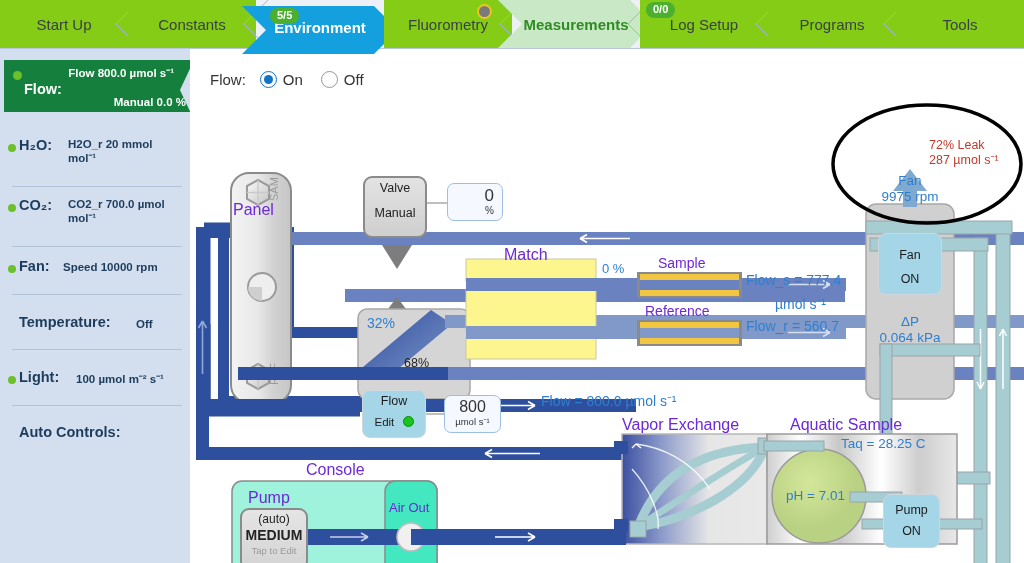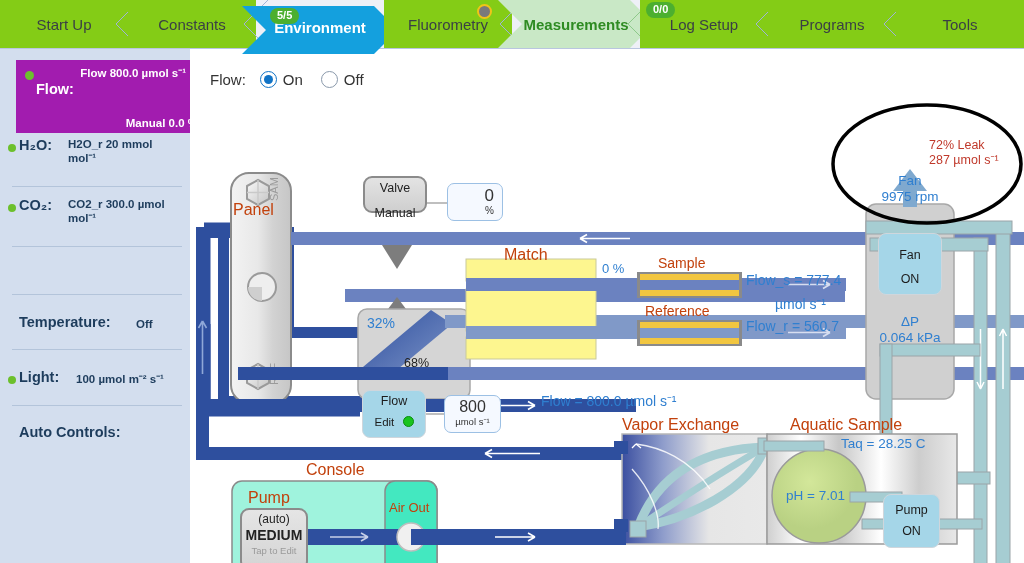--- a/index.html
+++ b/index.html
@@ -68,22 +68,22 @@
     width:15px; height:15px; border-radius:50%;
     background:#7a7a7a; border:2px solid #f0c419;
   }
 
   
   #sidebar {
     position:absolute; left:0; top:49px; width:190px; height:514px;
     background:#d3deee;
   }
   .flowhdr {
-    position:absolute; left:16px; top:11px; width:190px; height:73px;
-    background:#a21caf; color:#fff;
+    position:absolute; left:4px; top:11px; width:190px; height:52px;
+    background:#15803d; color:#fff;
   }
   .flowhdr .notch {
     position:absolute; right:0; top:0; width:14px; height:60px;
     background:#d3deee;
     clip-path: polygon(100% 0, 100% 100%, 0 50%);
   }
   .flowhdr .grn { position:absolute; left:9px; top:11px; width:9px; height:9px;
     border-radius:50%; background:#6cc02c; }
   .flowhdr .l1 { position:absolute; right:20px; top:5px; font-size:11.5px; font-weight:bold; }
   .flowhdr .l2 { position:absolute; left:20px; top:21px; font-size:14.5px; font-weight:bold; }
@@ -104,21 +104,21 @@
     position:absolute; font-size:11.5px; font-weight:bold; color:#1d3c5c; line-height:14px;
   }
   .sdiv { position:absolute; left:12px; width:170px; height:1px; background:#b3c4da; }
 
   
   #main {
     position:absolute; left:190px; top:49px; width:834px; height:514px;
     background:#ffffff;
   }
 
-  .ttl { position:absolute; color:#c2410c; font-size:15px; }
+  .ttl { position:absolute; color:#6d28d9; font-size:15px; }
   .blu { color:#2f7fd0; }
   .bluval { color:#2f7fd0; font-size:14px; font-weight:normal; }
 
   
   #flowrow { position:absolute; left:20px; top:22px; display:flex; align-items:center; gap:0; }
   #flowrow .lbl { font-size:15px; color:#333; margin-right:14px; }
   .radio { width:17px; height:17px; border-radius:50%; border:1.6px solid #8a99ab; background:#fff;
            display:inline-block; position:relative; }
   .radio.on { border-color:#1073c6; }
   .radio.on::after { content:""; position:absolute; left:3px; top:3px; width:9px; height:9px;
@@ -197,25 +197,30 @@
     <span class="dot"></span>
     <span class="nm">H₂O:</span>
     <span class="vl" style="left:68px; top:0px;">H2O_r 20 mmol</span>
     <span class="vl" style="left:68px; top:14px;">mol⁻¹</span>
   </div>
   <div class="sdiv" style="top:137px;"></div>
 
   <div class="srow" style="top:148px;height:42px;">
     <span class="dot"></span>
     <span class="nm">CO₂:</span>
-    <span class="vl" style="left:68px; top:0px;">CO2_r 300.0 µmol</span>
+    <span class="vl" style="left:68px; top:0px;">CO2_r 700.0 µmol</span>
     <span class="vl" style="left:68px; top:14px;">mol⁻¹</span>
   </div>
   <div class="sdiv" style="top:197px;"></div>
 
+  <div class="srow" style="top:209px;height:26px;">
+    <span class="dot"></span>
+    <span class="nm">Fan:</span>
+    <span class="vl" style="left:63px; top:2px;">Speed 10000 rpm</span>
+  </div>
   <div class="sdiv" style="top:245px;"></div>
 
   <div class="srow" style="top:265px;height:26px;">
     <span class="nm">Temperature:</span>
     <span class="vl" style="left:136px; top:3px;">Off</span>
   </div>
   <div class="sdiv" style="top:300px;"></div>
 
   <div class="srow" style="top:320px;height:26px;">
     <span class="dot"></span>
@@ -416,21 +421,21 @@
     <circle cx="221" cy="488" r="14" fill="#f0f0f0" stroke="#bdbdbd" stroke-width="1.5"></circle>
 
     <rect x="221" y="480" width="215" height="16" fill="#2e4f9e"></rect>
     <path d="M 305 488 L 345 488 M 345 488 L 338 484 M 345 488 L 338 492" stroke="#ffffff" stroke-width="1.6" fill="none"></path>
 
     <ellipse cx="737" cy="115" rx="94" ry="59" fill="none" stroke="#000000" stroke-width="3.5"></ellipse>
   </svg>
 
   <div class="ttl" style="left:43px; top:152px; font-size:16px;">Panel</div>
 
-  <div class="gbox" style="left:173px; top:127px; width:64px; height:37px; padding-top:3px;">
+  <div class="gbox" style="left:173px; top:127px; width:64px; height:62px; padding-top:3px;">
     <div style="font-size:12.5px;">Valve</div>
     <div style="font-size:12.5px; margin-top:11px;">Manual</div>
   </div>
 
   <div class="pipe" style="left:237px; top:153px; width:20px; height:2px; background:#bfbfbf;"></div>
 
   <div class="dbox" style="left:257px; top:134px; width:56px; height:38px; text-align:right; padding:2px 8px 0 0;">
     <div style="font-size:17px; line-height:19px;">0</div>
     <div style="font-size:10px; line-height:11px;">%</div>
   </div>

